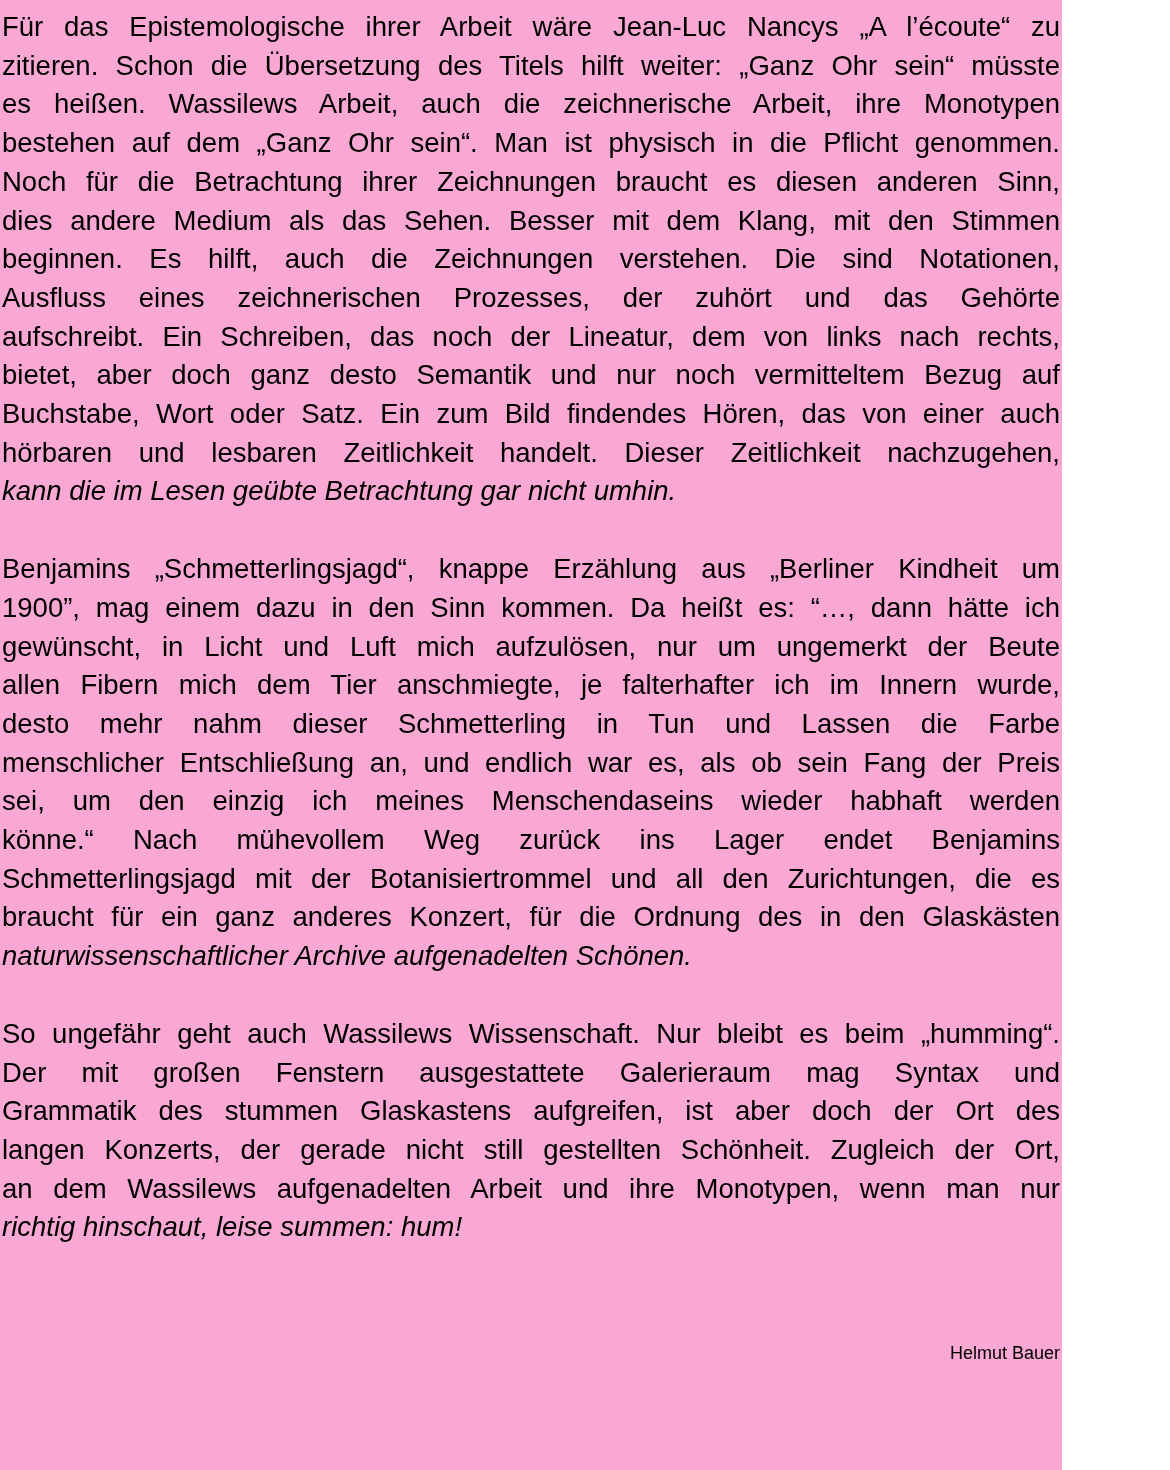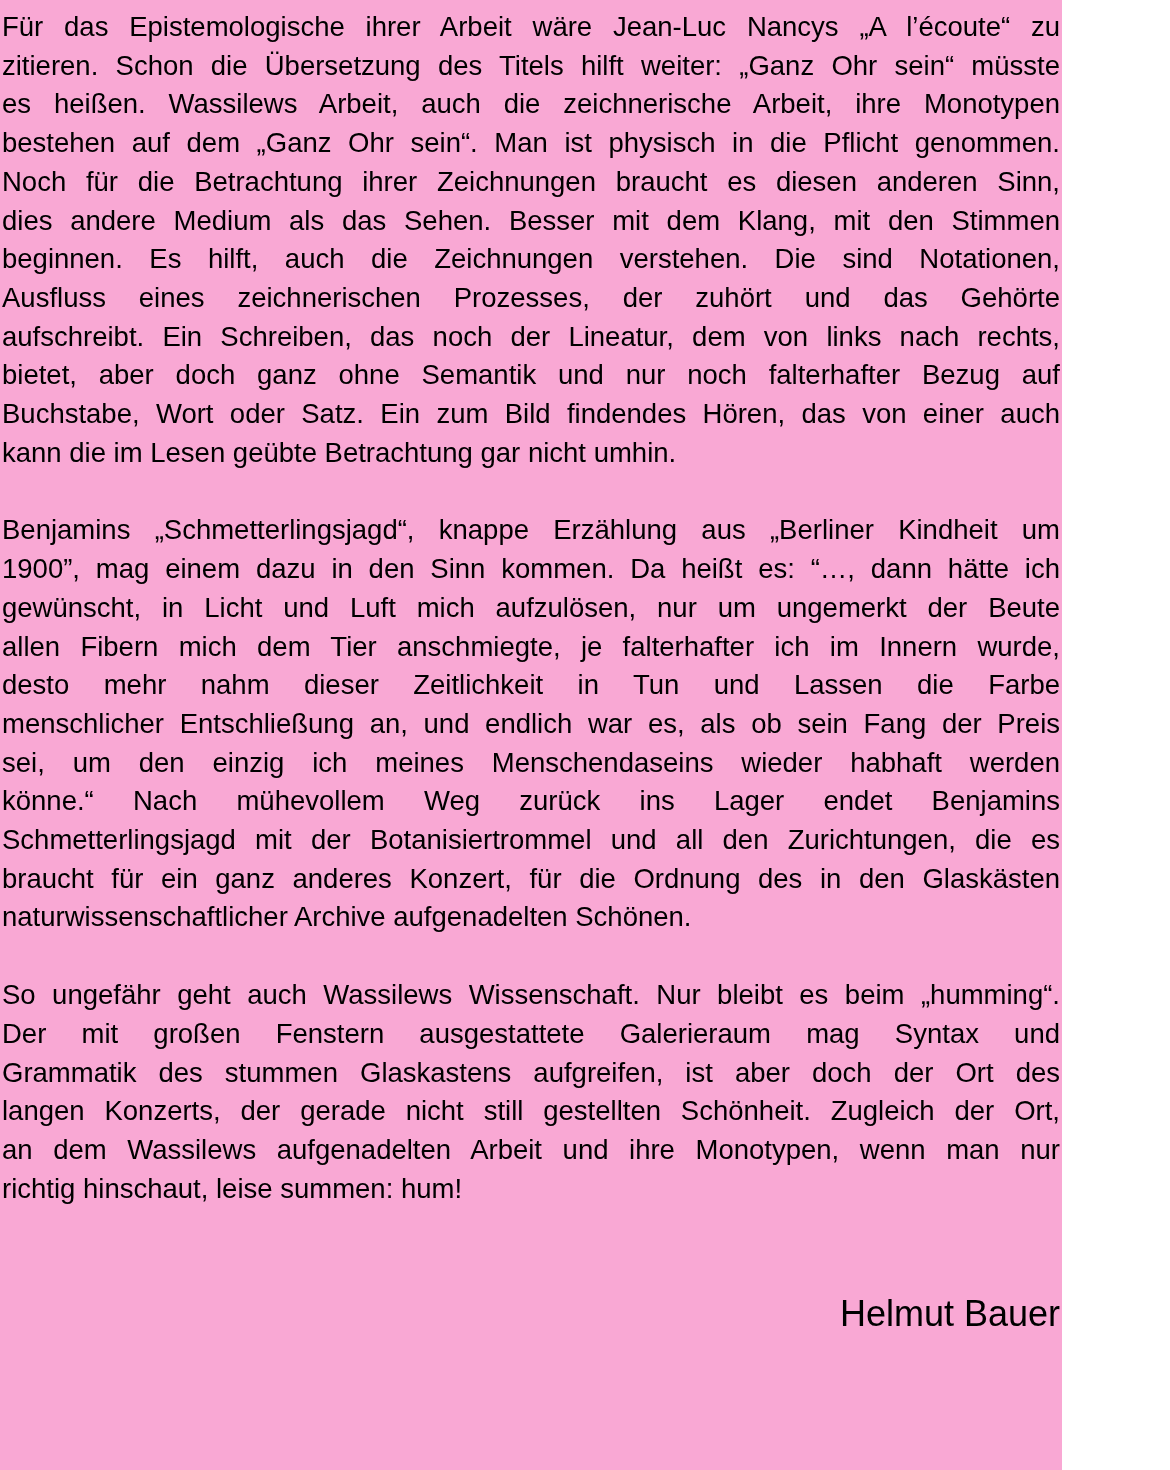--- a/index.html
+++ b/index.html
@@ -27,53 +27,55 @@
   .line {
     font-size: 27.5px;
     line-height: 38.7px;
     text-align: justify;
     text-align-last: justify;
     white-space: normal;
     word-spacing: normal;
   }
   .line.last {
     text-align-last: left;
+    font-style: italic;
   }
   .signature {
-    font-size: 36px;
+    font-size: 18px;
     line-height: 38.7px;
     text-align: right;
     margin-top: 87px;
   }
 </style>
 </head>
 <body>
 
 <div class="page">
   <div>
       <div class="paragraph">
         <div class="line">Für das Epistemologische ihrer Arbeit wäre Jean-Luc Nancys „A l’écoute“ zu</div>
         <div class="line">zitieren. Schon die Übersetzung des Titels hilft weiter: „Ganz Ohr sein“ müsste</div>
         <div class="line">es heißen. Wassilews Arbeit, auch die zeichnerische Arbeit, ihre Monotypen</div>
         <div class="line">bestehen auf dem „Ganz Ohr sein“. Man ist physisch in die Pflicht genommen.</div>
         <div class="line">Noch für die Betrachtung ihrer Zeichnungen braucht es diesen anderen Sinn,</div>
         <div class="line">dies andere Medium als das Sehen. Besser mit dem Klang, mit den Stimmen</div>
         <div class="line">beginnen. Es hilft, auch die Zeichnungen verstehen. Die sind Notationen,</div>
         <div class="line">Ausfluss eines zeichnerischen Prozesses, der zuhört und das Gehörte</div>
         <div class="line">aufschreibt. Ein Schreiben, das noch der Lineatur, dem von links nach rechts,</div>
-        <div class="line">bietet, aber doch ganz ohne Semantik und nur noch falterhafter Bezug auf</div>
+        <div class="line">bietet, aber doch ganz desto Semantik und nur noch vermitteltem Bezug auf</div>
         <div class="line">Buchstabe, Wort oder Satz. Ein zum Bild findendes Hören, das von einer auch</div>
+        <div class="line">hörbaren und lesbaren Zeitlichkeit handelt. Dieser Zeitlichkeit nachzugehen,</div>
         <div class="line last">kann die im Lesen geübte Betrachtung gar nicht umhin.</div>
       </div>
       <div class="paragraph">
         <div class="line">Benjamins „Schmetterlingsjagd“, knappe Erzählung aus „Berliner Kindheit um</div>
         <div class="line">1900”, mag einem dazu in den Sinn kommen. Da heißt es: “…, dann hätte ich</div>
         <div class="line">gewünscht, in Licht und Luft mich aufzulösen, nur um ungemerkt der Beute</div>
         <div class="line">allen Fibern mich dem Tier anschmiegte, je falterhafter ich im Innern wurde,</div>
-        <div class="line">desto mehr nahm dieser Zeitlichkeit in Tun und Lassen die Farbe</div>
+        <div class="line">desto mehr nahm dieser Schmetterling in Tun und Lassen die Farbe</div>
         <div class="line">menschlicher Entschließung an, und endlich war es, als ob sein Fang der Preis</div>
         <div class="line">sei, um den einzig ich meines Menschendaseins wieder habhaft werden</div>
         <div class="line">könne.“ Nach mühevollem Weg zurück ins Lager endet Benjamins</div>
         <div class="line">Schmetterlingsjagd mit der Botanisiertrommel und all den Zurichtungen, die es</div>
         <div class="line">braucht für ein ganz anderes Konzert, für die Ordnung des in den Glaskästen</div>
         <div class="line last">naturwissenschaftlicher Archive aufgenadelten Schönen.</div>
       </div>
       <div class="paragraph">
         <div class="line">So ungefähr geht auch Wassilews Wissenschaft. Nur bleibt es beim „humming“.</div>
         <div class="line">Der mit großen Fenstern ausgestattete Galerieraum mag Syntax und</div>

